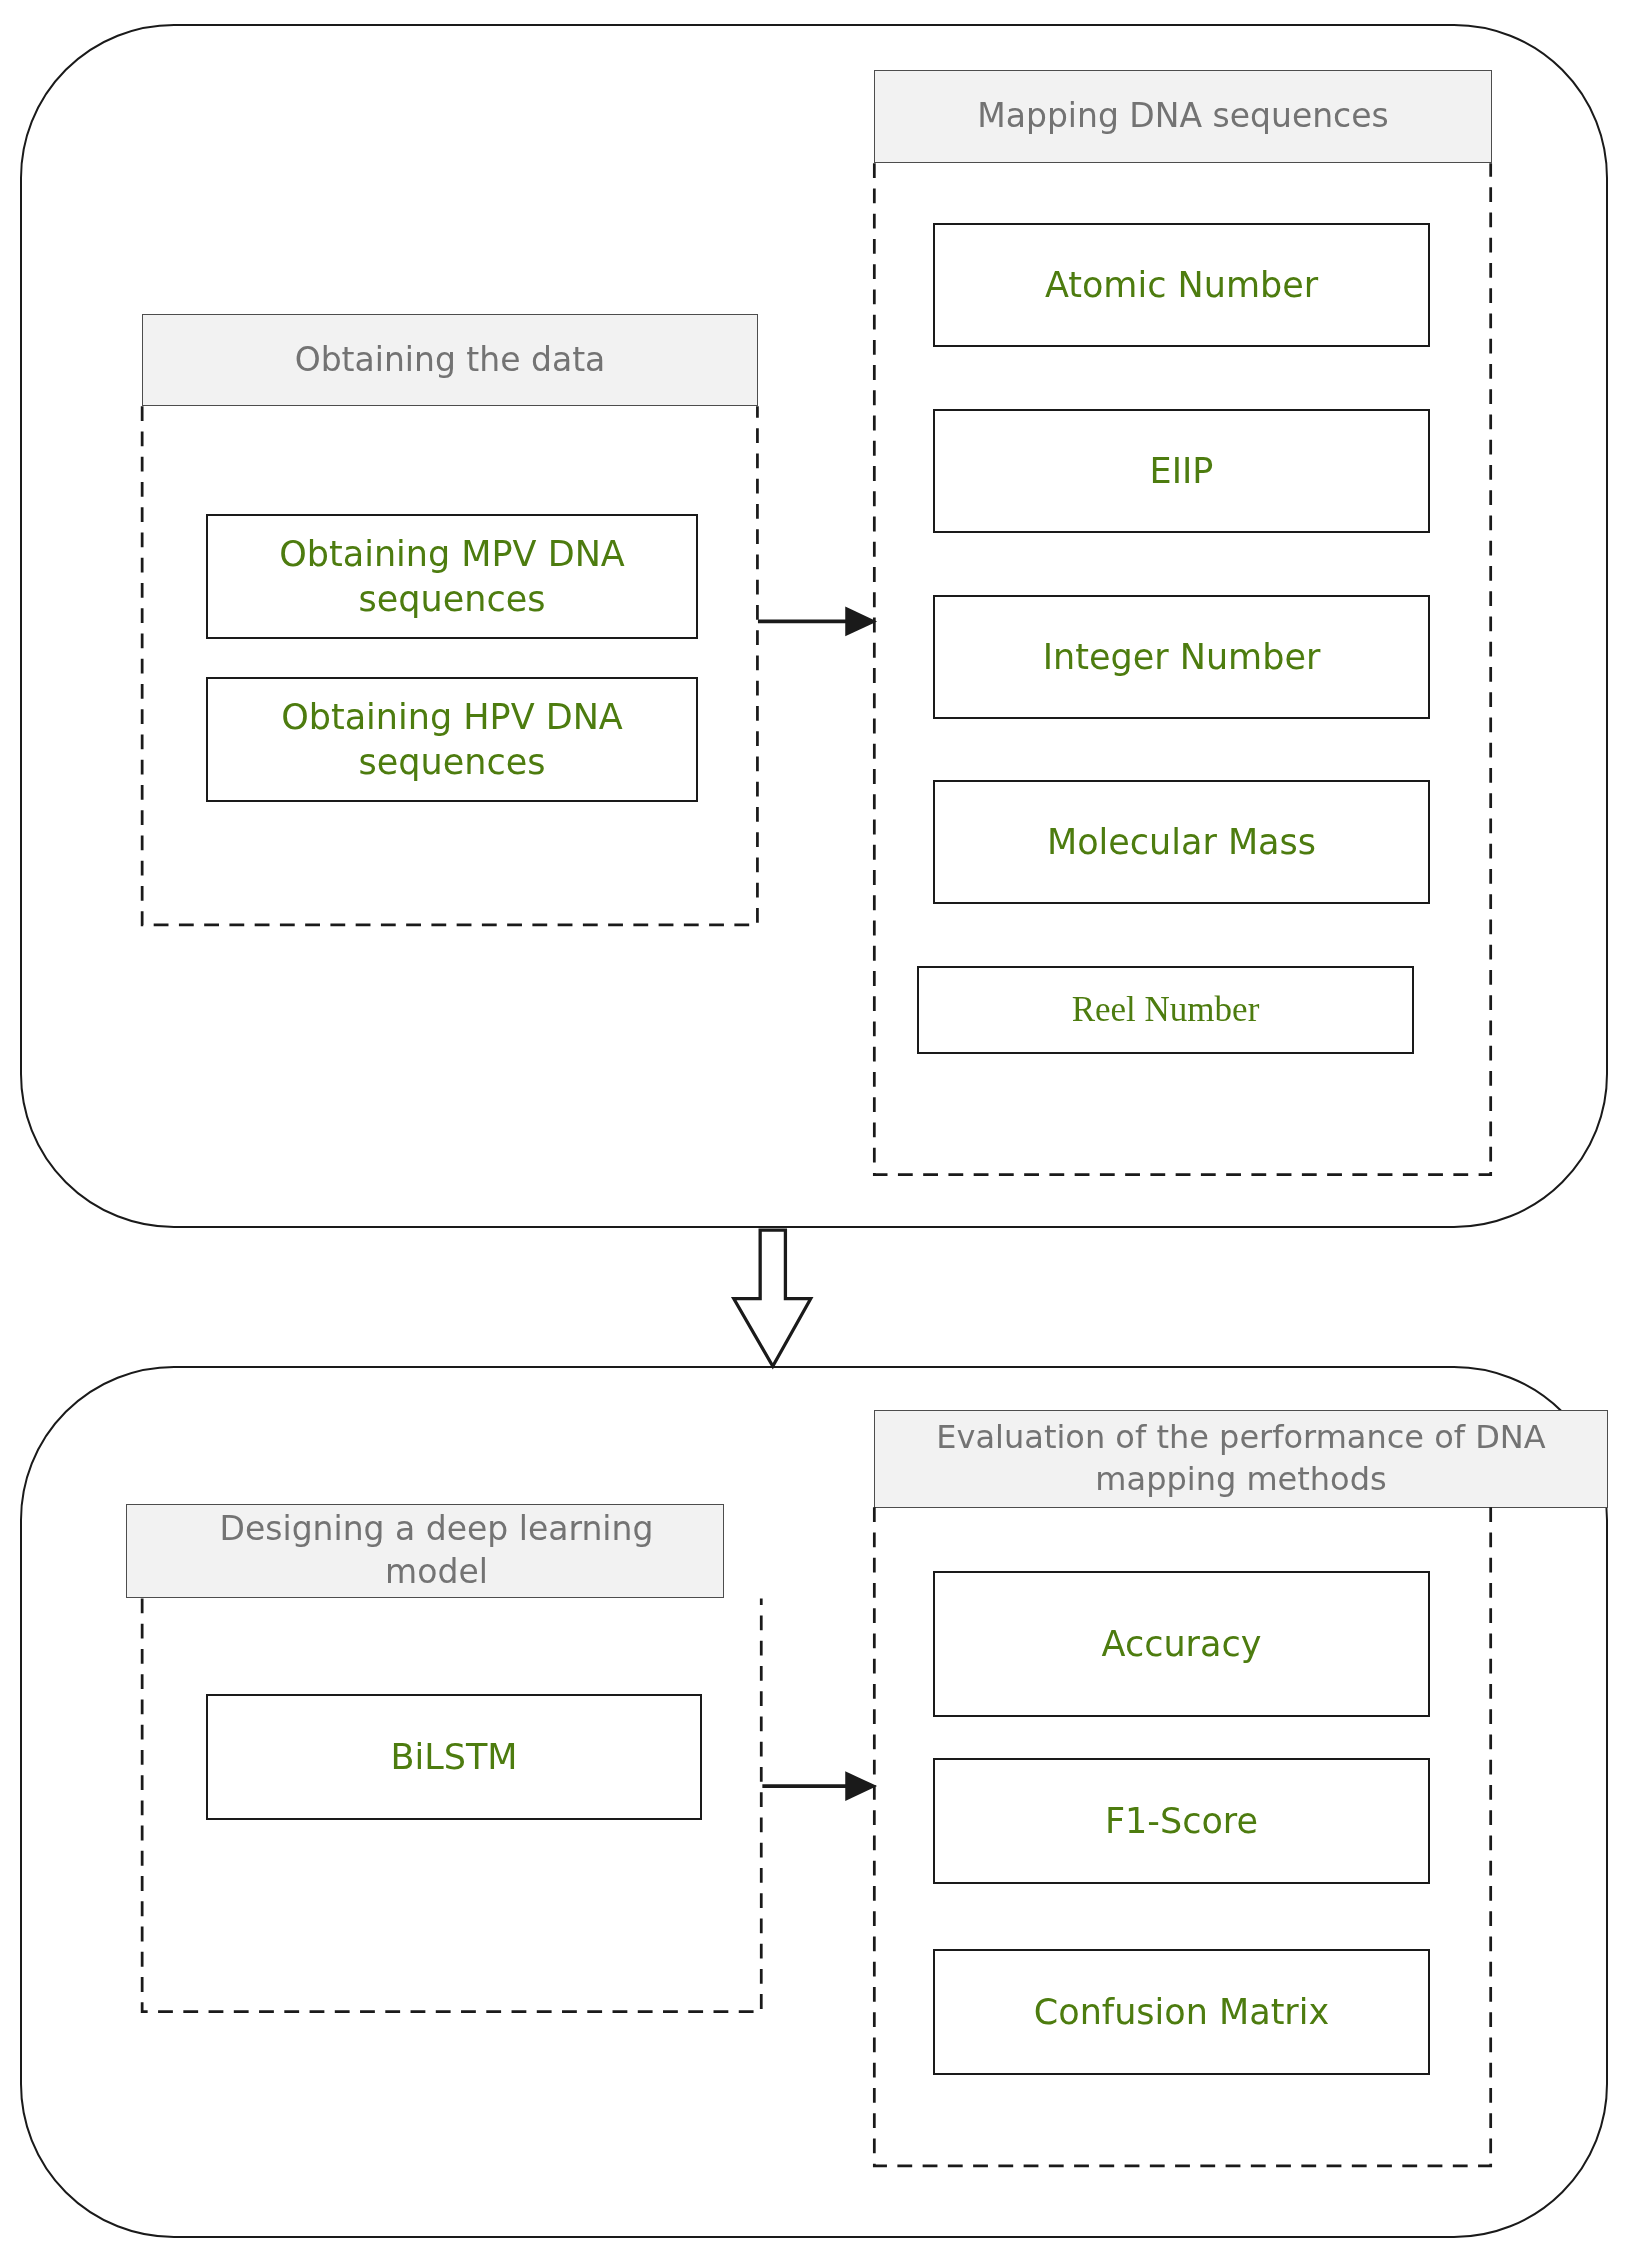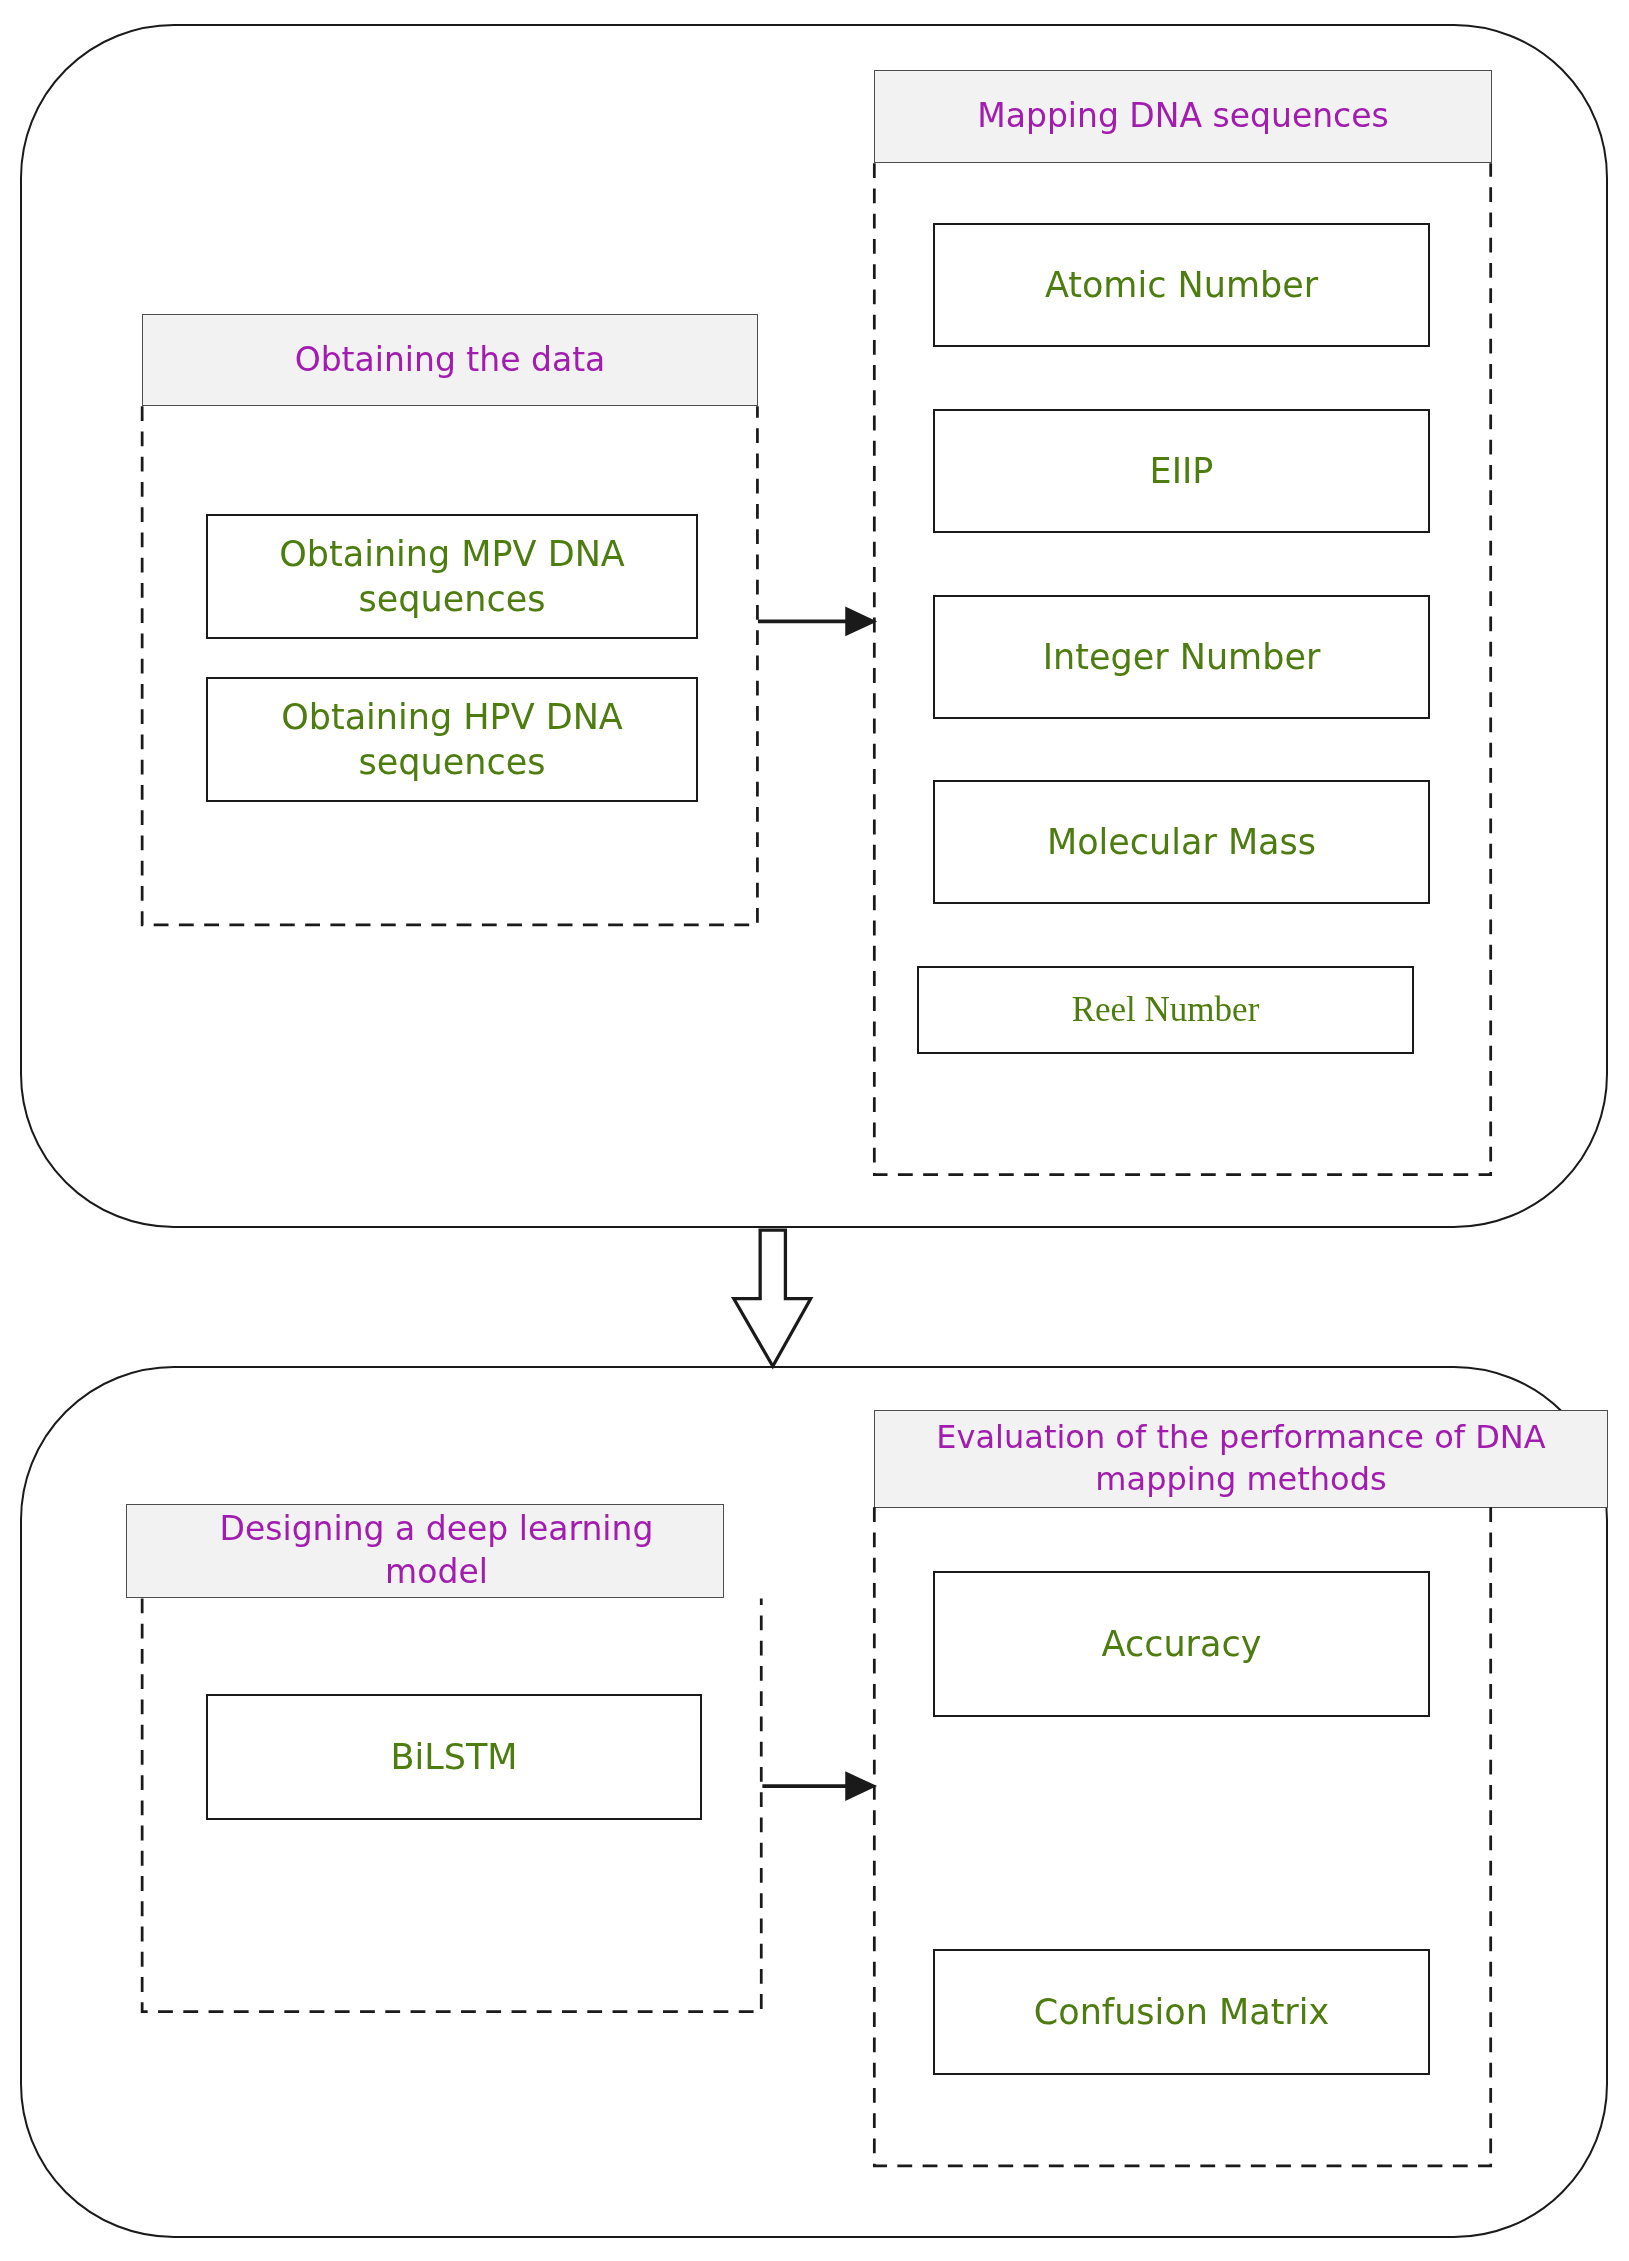--- a/index.html
+++ b/index.html
@@ -24,21 +24,21 @@
   .group-header {
     position: absolute;
     background: var(--header-fill, #f2f2f2);
     border: 1.6px solid var(--header-border, #4d4d4d);
     display: flex;
     align-items: center;
     justify-content: center;
     text-align: center;
     font-size: 33px;
     line-height: 1.3;
-    color: #a21caf;
+    color: #737373;
     z-index: 2;
     padding: 0 13px;
   }
   #header-data    { left: 142px;  top: 314px;  width: 616px; height: 92px; }
   #header-mapping { left: 874px; top: 70px;  width: 618px; height: 93px; }
   #header-model   { left: 126px;  top: 1504px; width: 598px; height: 94px; padding-left: 36px; }
   #header-eval    { left: 874px; top: 1410px; width: 734px; height: 98px; font-size: 32px; }
 
   .node-box {
     position: absolute;
@@ -121,20 +121,21 @@
   <div class="node-box" id="box-integer">Integer Number</div>
 
   <div class="node-box" id="box-molecular">Molecular Mass</div>
 
   <div class="node-box" id="box-reel">Reel Number</div>
 
   <div class="node-box" id="box-bilstm">BiLSTM</div>
 
   <div class="node-box" id="box-accuracy">Accuracy</div>
 
+  <div class="node-box" id="box-f1">F1-Score</div>
 
   <div class="node-box" id="box-confusion">Confusion Matrix</div>
 
   <svg id="connector-layer" viewBox="0 0 2968 4119" xmlns="http://www.w3.org/2000/svg">
 
     <path class="dashed-region" d="M 259 740 L 259 1685 L 1380 1685 L 1380 740"></path>
 
     <path class="dashed-region" d="M 1593 297 L 1593 2140 L 2716 2140 L 2716 297"></path>
 
     <path class="dashed-region" d="M 259 2912 L 259 3665 L 1387 3665 L 1387 2912"></path>

